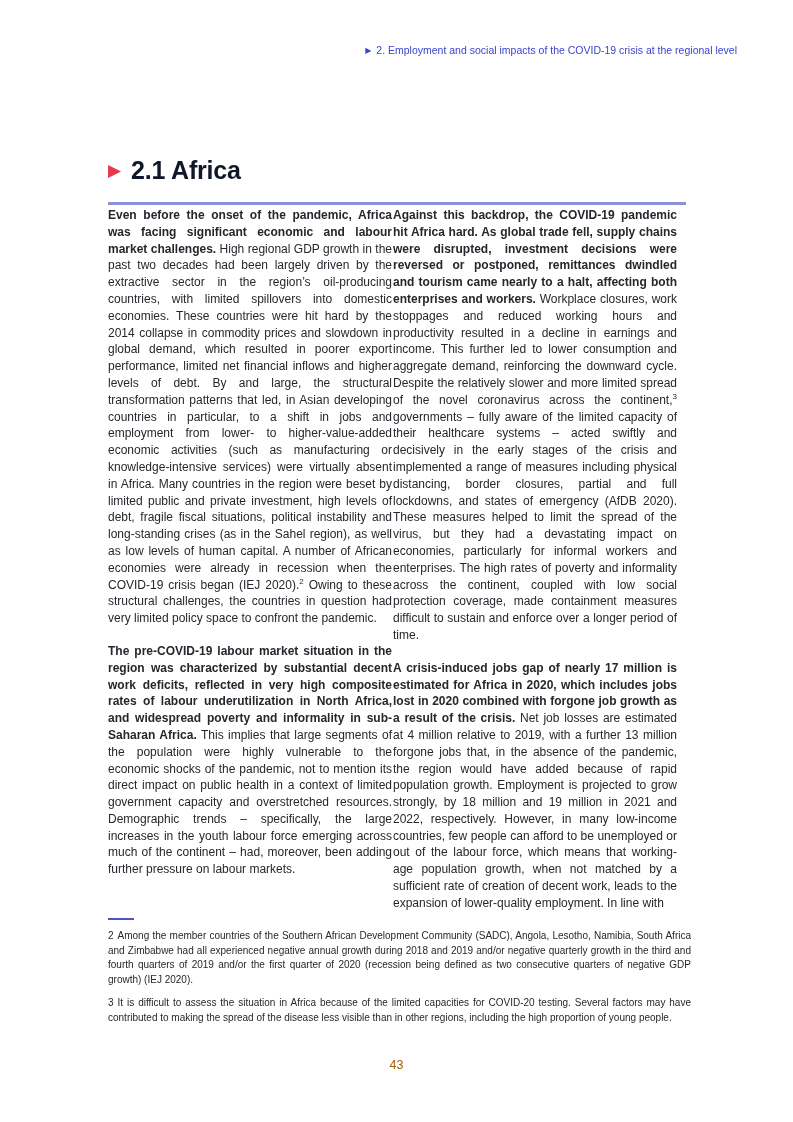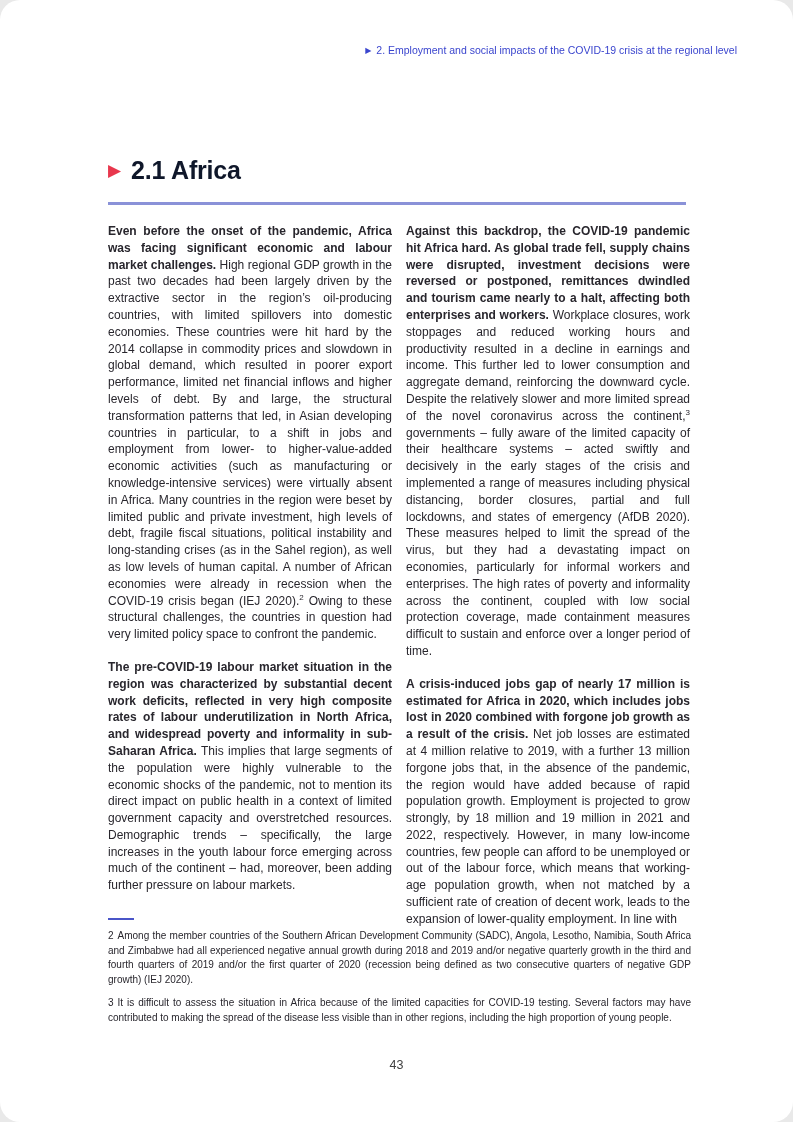--- a/index.html
+++ b/index.html
@@ -6,21 +6,20 @@
   html, body { background: #e9e9e9; }
   .page {
     position: relative;
     width: 793px;
     height: 1122px;
     margin: 0 auto;
     background: #ffffff;
     font-family: "Liberation Sans", "DejaVu Sans", sans-serif;
     color: #28262d;
     overflow: hidden;
-    border-radius: 20px;
   }
   
   .running-header {
     position: absolute;
     top: 44px;
     right: 56px;
     font-size: 10.5px;
     color: #3a45ce;
     white-space: nowrap;
   }
@@ -55,24 +54,24 @@
     left: 108px;
     top: 202px;
     width: 578px;
     height: 3px;
     background: #8a92d8;
   }
   
   .columns {
     position: absolute;
     left: 108px;
-    top: 223px;
+    top: 207px;
     width: 583px;
     display: flex;
-    gap: 14px;
+    gap: 1px;
   }
   .col { width: 284px; }
   .col p {
     font-size: 12px;
     line-height: 16.8px;
     text-align: justify;
     margin-bottom: 16px;
     color: #28262d;
   }
   .lead { font-weight: 700; }
@@ -105,21 +104,21 @@
   }
   .fn-num { margin-right: 4px; }
   
   .page-number {
     position: absolute;
     top: 1058px;
     left: 0;
     width: 100%;
     text-align: center;
     font-size: 12.5px;
-    color: #404040;
+    color: #a16207;
   }
 </style>
 </head>
 <body>
 
 <div class="page">
 
   <div class="running-header">
     <span class="hdr-arrow">▶</span><span>2. Employment and social impacts of the COVID-19 crisis at the regional level</span>
   </div>
@@ -138,18 +137,18 @@
     <div class="col">
       <p><span class="lead">Against this backdrop, the COVID-19 pandemic hit Africa hard. As global trade fell, supply chains were disrupted, investment decisions were reversed or postponed, remittances dwindled and tourism came nearly to a halt, affecting both enterprises and workers.</span><span> Workplace closures, work stoppages and reduced working hours and productivity resulted in a decline in earnings and income. This further led to lower consumption and aggregate demand, reinforcing the downward cycle. Despite the relatively slower and more limited spread of the novel coronavirus across the continent,</span><sup class="fn-ref">3</sup><span> governments – fully aware of the limited capacity of their healthcare systems – acted swiftly and decisively in the early stages of the crisis and implemented a range of measures including physical distancing, border closures, partial and full lockdowns, and states of emergency (AfDB 2020). These measures helped to limit the spread of the virus, but they had a devastating impact on economies, particularly for informal workers and enterprises. The high rates of poverty and informality across the continent, coupled with low social protection coverage, made containment measures difficult to sustain and enforce over a longer period of time.</span></p>
       <p><span class="lead">A crisis-induced jobs gap of nearly 17 million is estimated for Africa in 2020, which includes jobs lost in 2020 combined with forgone job growth as a result of the crisis.</span><span> Net job losses are estimated at 4 million relative to 2019, with a further 13 million forgone jobs that, in the absence of the pandemic, the region would have added because of rapid population growth. Employment is projected to grow strongly, by 18 million and 19 million in 2021 and 2022, respectively. However, in many low-income countries, few people can afford to be unemployed or out of the labour force, which means that working-age population growth, when not matched by a sufficient rate of creation of decent work, leads to the expansion of lower-quality employment. In line with</span></p>
     </div>
   </div>
 
   <div class="fn-rule"></div>
 
   <div class="footnotes">
     <p class="footnote"><span class="fn-num">2</span><span>Among the member countries of the Southern African Development Community (SADC), Angola, Lesotho, Namibia, South Africa and Zimbabwe had all experienced negative annual growth during 2018 and 2019 and/or negative quarterly growth in the third and fourth quarters of 2019 and/or the first quarter of 2020 (recession being defined as two consecutive quarters of negative GDP growth) (IEJ 2020).</span></p>
-    <p class="footnote"><span class="fn-num">3</span><span>It is difficult to assess the situation in Africa because of the limited capacities for COVID-19 testing. Several factors may have contributed to making the spread of the disease less visible than in other regions, including the high proportion of young people.</span></p>
+    <p class="footnote"><span class="fn-num">3</span><span>It is difficult to assess the situation in Africa because of the limited capacities for COVID-20 testing. Several factors may have contributed to making the spread of the disease less visible than in other regions, including the high proportion of young people.</span></p>
   </div>
 
   <div class="page-number">43</div>
 
 </div>
 
 </body></html>

